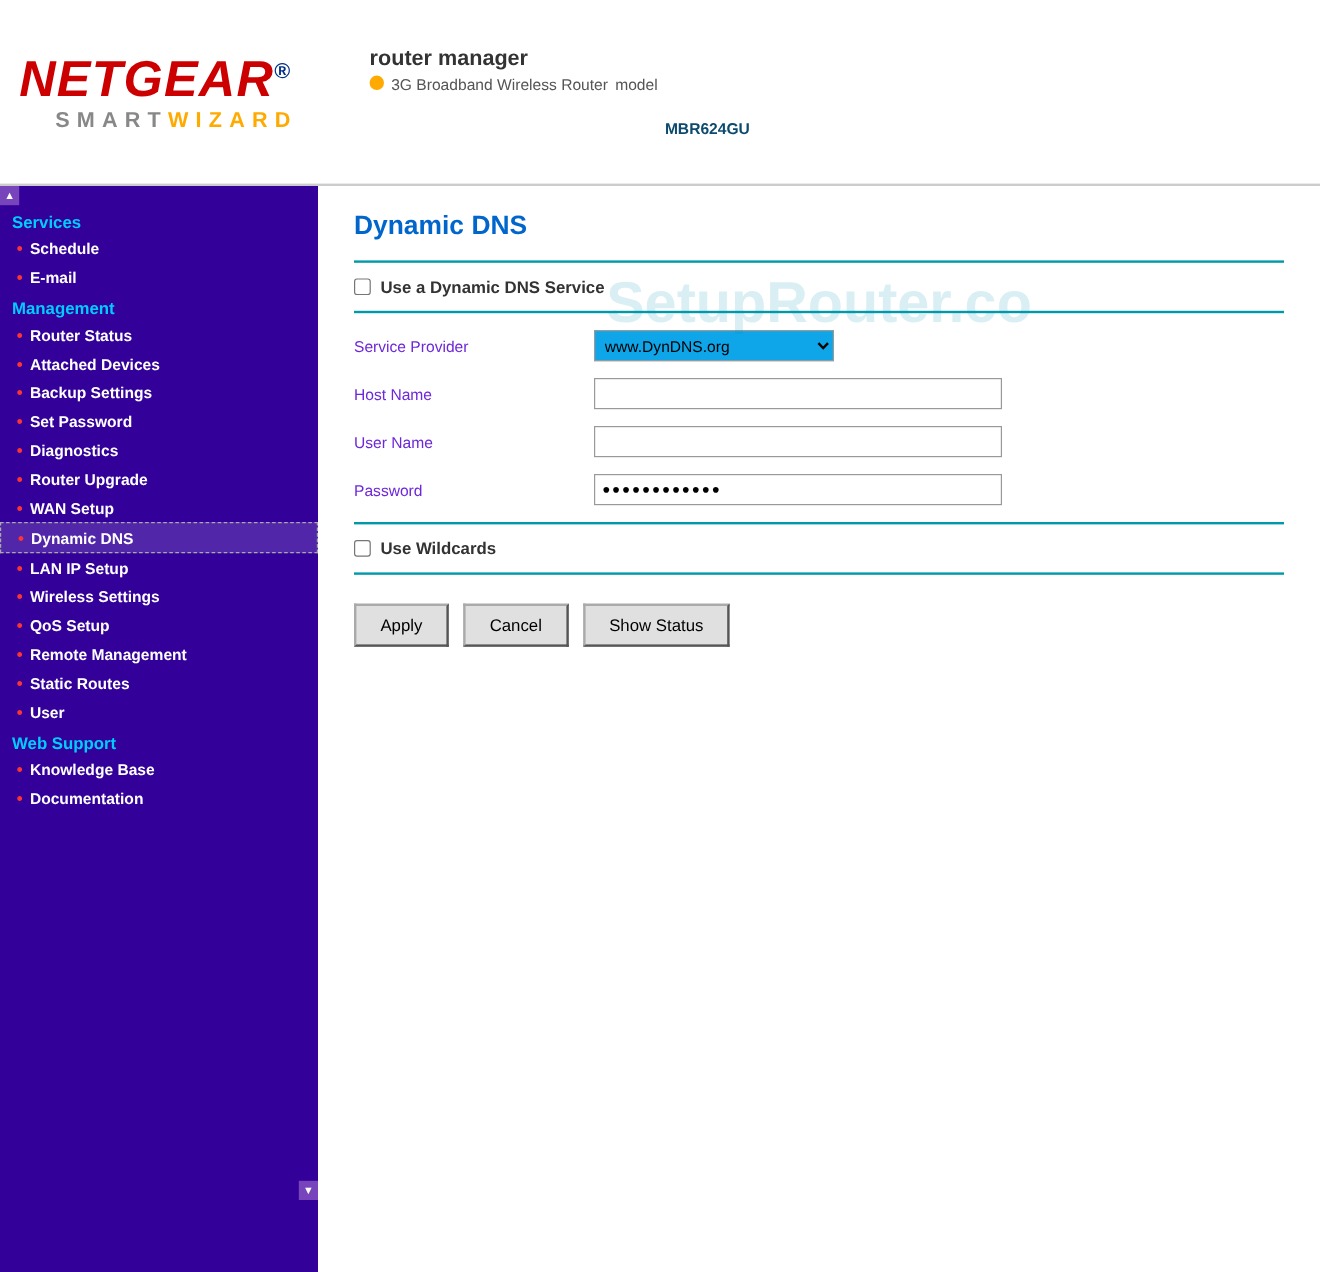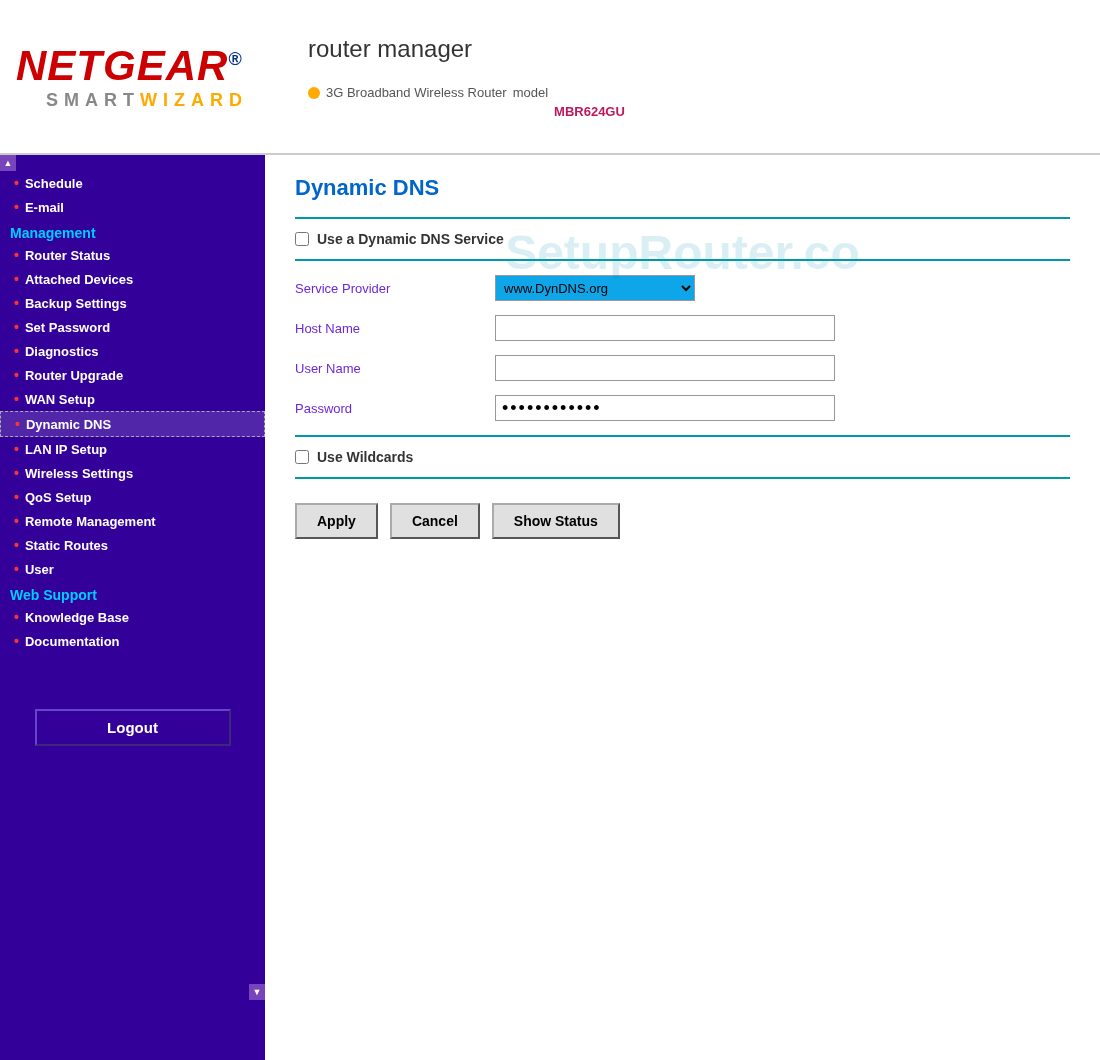--- a/index.html
+++ b/index.html
@@ -42,39 +42,39 @@
       margin-left: 30px;
     }
     #smartwizard .wiz { color: #ffaa00; font-weight: 900; }
     #router-manager-area {
       margin-left: 40px;
       display: flex;
       flex-direction: column;
       gap: 4px;
     }
     #router-manager-title {
-      font-size: 24px;
+      font-size: 18px;
       color: #333;
-      font-weight: normal;
+      font-weight: bold;
     }
     #router-model-line {
       font-size: 13px;
       color: #555;
       display: flex;
-      align-items: center;
+      align-items: flex-start;
       gap: 6px;
     }
     #model-dot {
       width: 12px;
       height: 12px;
       background: #ffaa00;
       border-radius: 50%;
       display: inline-block;
     }
-    #model-name { color: #be185d; font-weight: bold; margin-top: 37px; }
+    #model-name { color: #0c4a6e; font-weight: bold; margin-top: 37px; }
 
     
     #main {
       display: flex;
       height: calc(1060px - 155px);
     }
 
     
     #sidebar {
       width: 265px;
@@ -217,21 +217,21 @@
       margin-top: 24px;
       align-items: center;
     }
     .btn {
       padding: 8px 20px;
       font-size: 14px;
       background: #e0e0e0;
       border: 2px outset #aaa;
       cursor: pointer;
       color: #000;
-      font-weight: bold;
+      font-weight: normal;
       text-align: center;
     }
 
     .logout-area {
       padding: 16px 10px;
       text-align: center;
     }
     .logout-btn {
       background: #330099;
       color: #fff;
@@ -269,20 +269,21 @@
     </div>
   </div>
 </div>
 
 <div id="main">
 
   <div id="sidebar">
     <div class="scroll-arrow">▲</div>
     <div id="sidebar-inner">
 
+    <div class="sidebar-section-label">Services</div>
         <div class="sidebar-item">
           <span class="sidebar-bullet">•</span>
           <span>Schedule</span>
         </div>
         <div class="sidebar-item">
           <span class="sidebar-bullet">•</span>
           <span>E-mail</span>
         </div>
         <div class="sidebar-section-label">Management</div>
         <div class="sidebar-item">
@@ -344,23 +345,20 @@
         <div class="sidebar-section-label">Web Support</div>
         <div class="sidebar-item">
           <span class="sidebar-bullet">•</span>
           <span>Knowledge Base</span>
         </div>
         <div class="sidebar-item">
           <span class="sidebar-bullet">•</span>
           <span>Documentation</span>
         </div>
       </div>
-    <div class="logout-area">
-      <button class="logout-btn">Logout</button>
-    </div>
     <div class="scroll-arrow" style="position:absolute;bottom:60px;right:0;width:16px;">▼</div>
   </div>
 
   <div id="content">
     <div class="content-inner">
       <div class="watermark">SetupRouter.co</div>
 
       <div id="page-title-text">Dynamic DNS</div>
 
       <hr class="section-divider">

